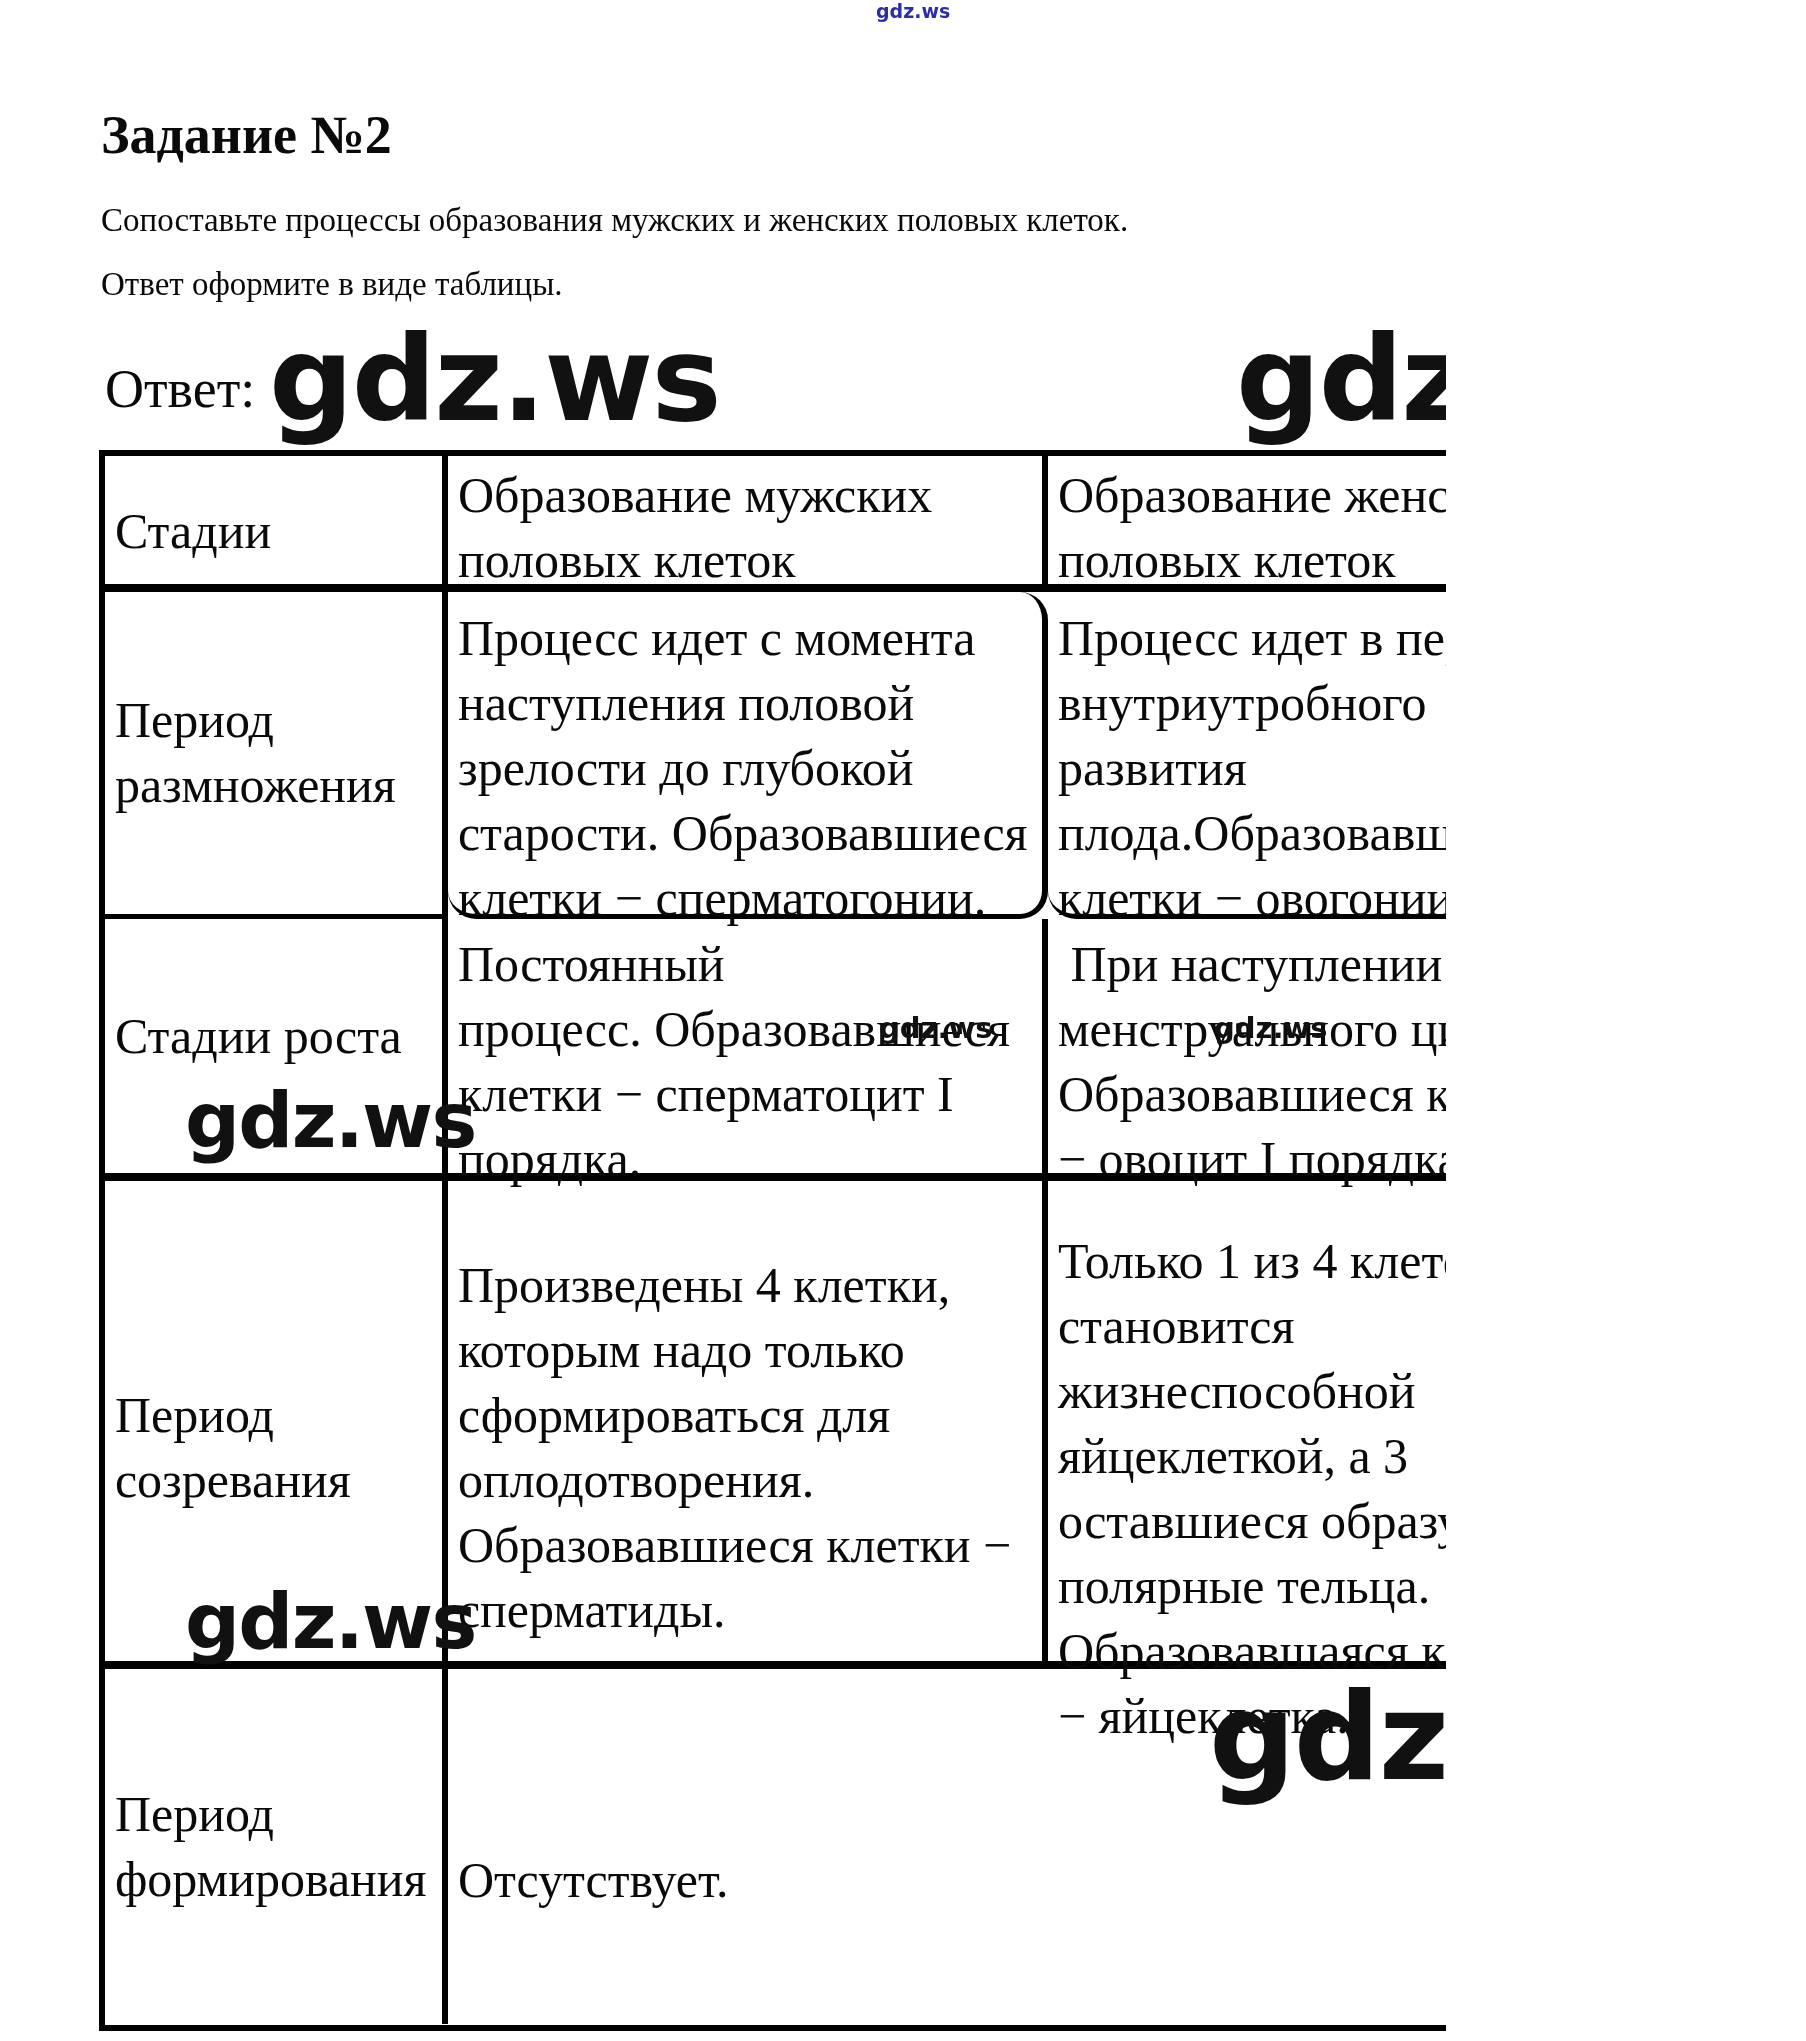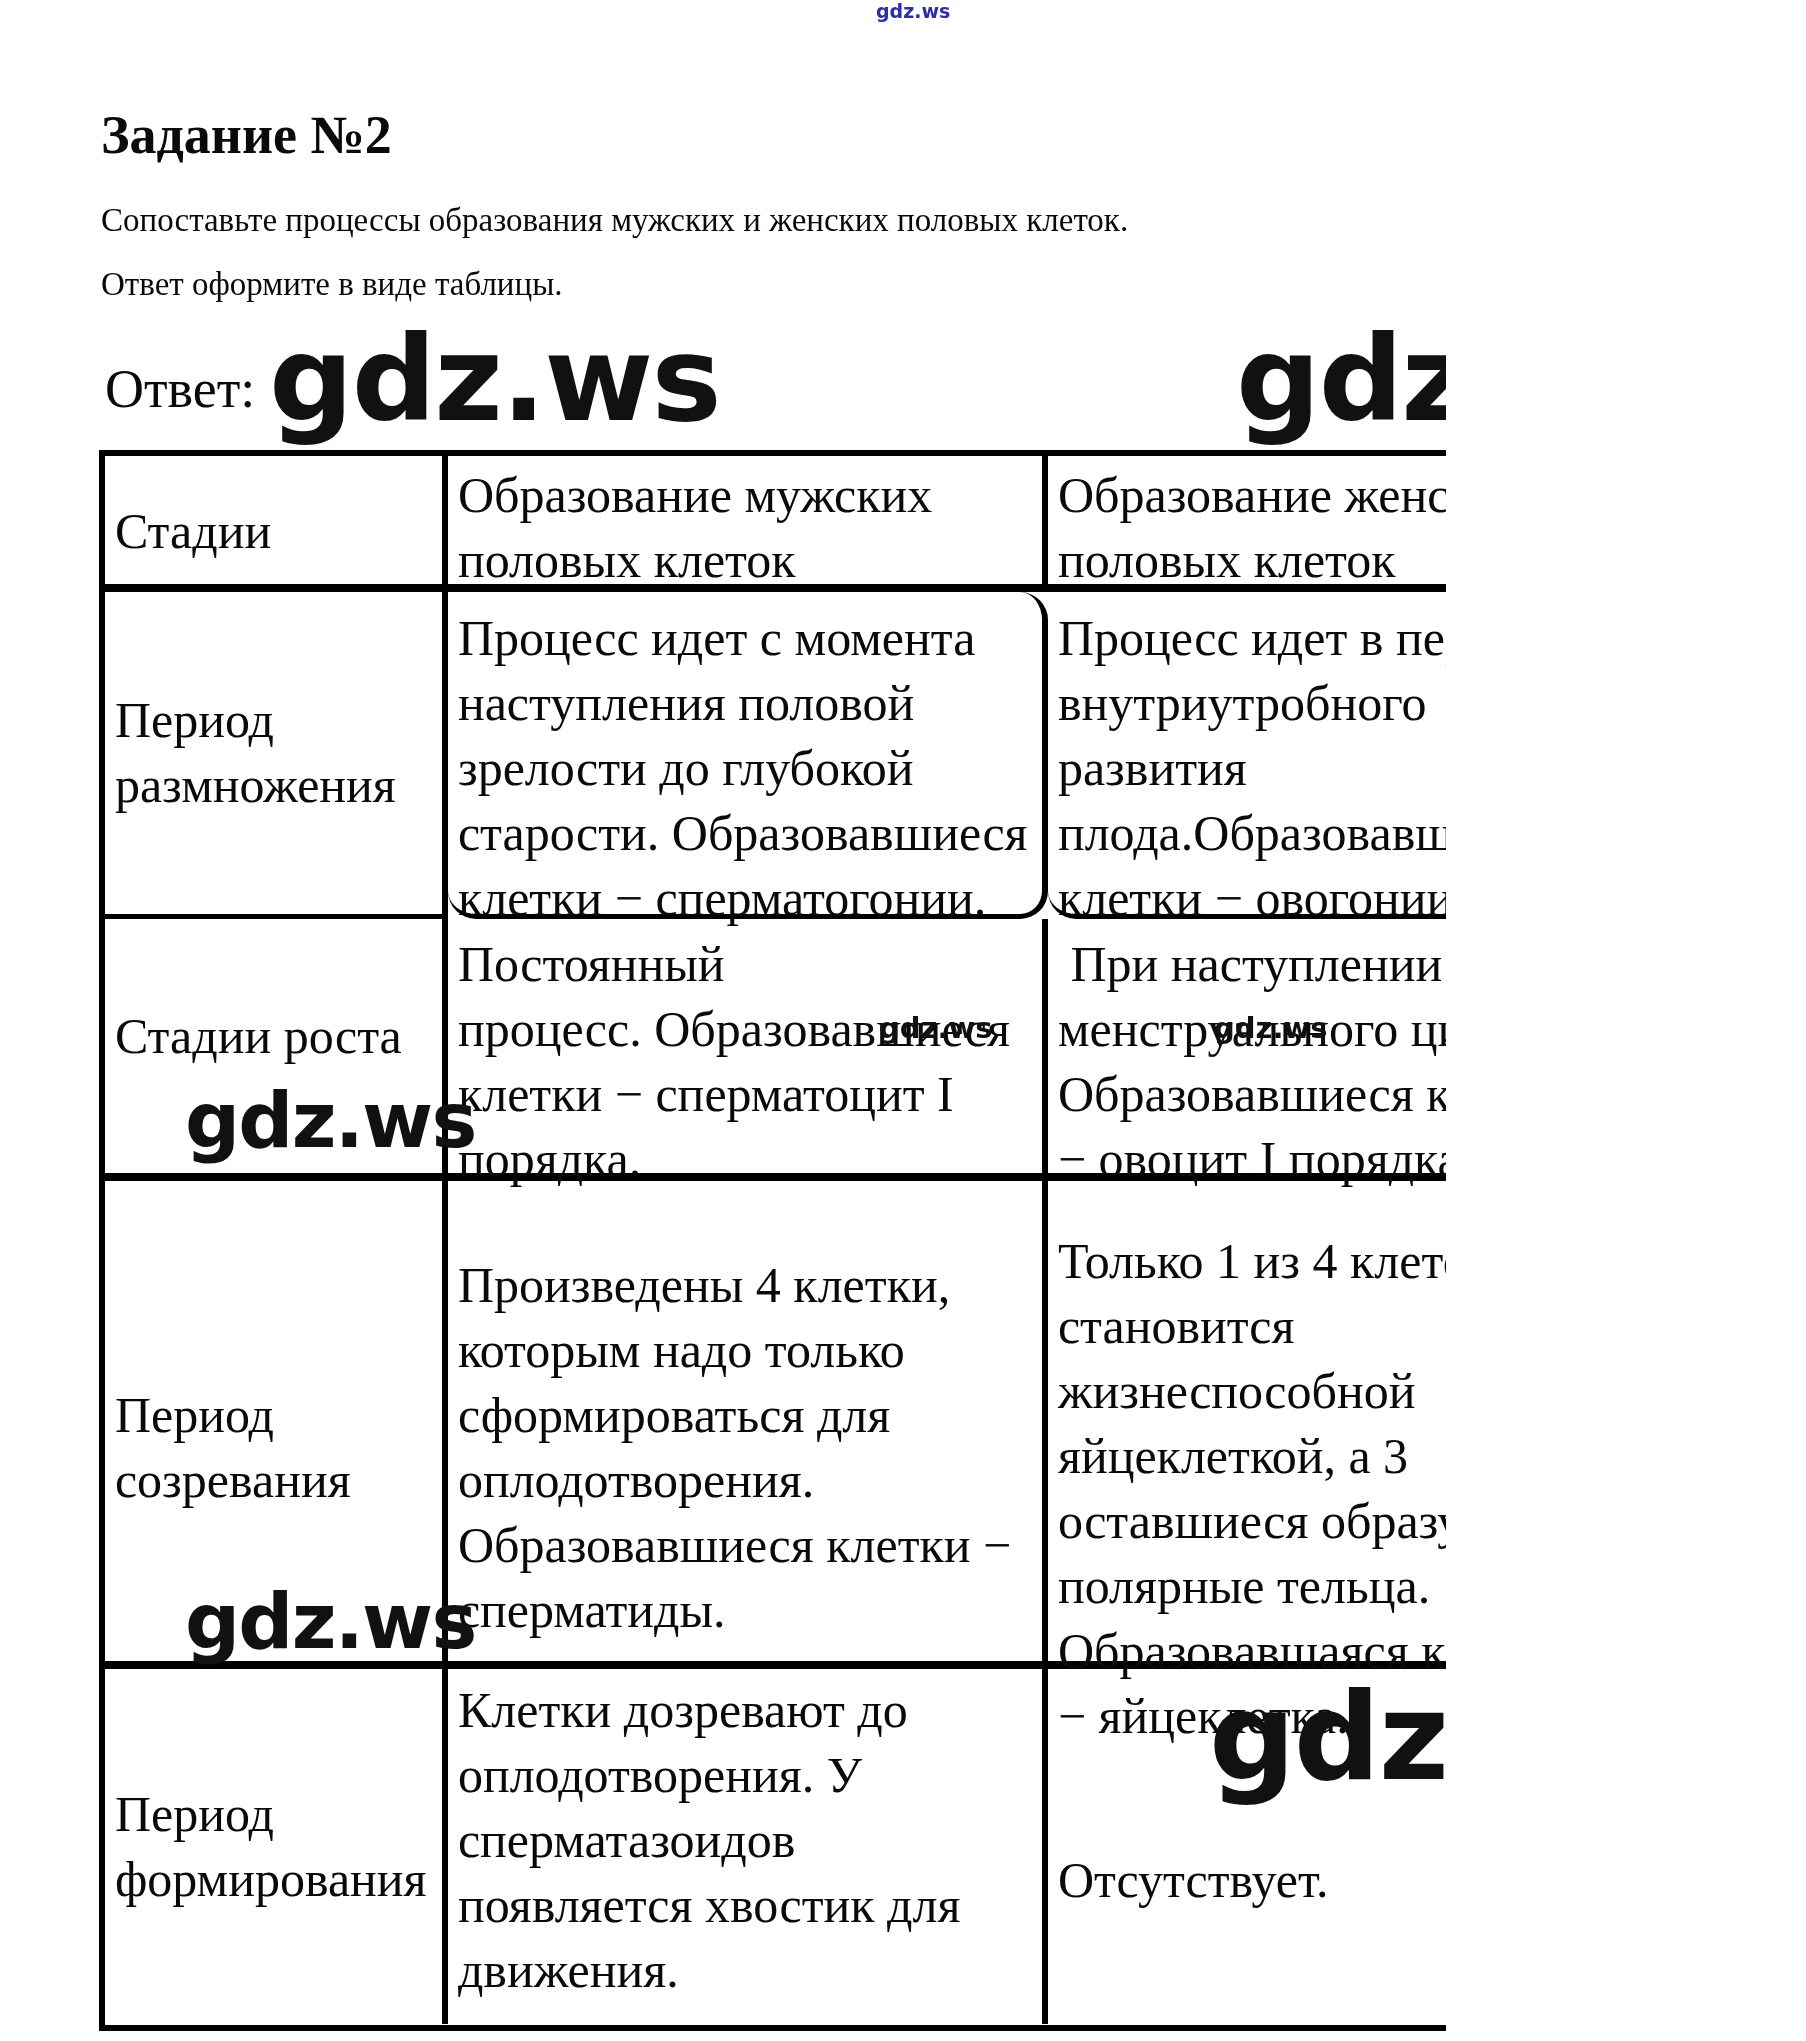--- a/index.html
+++ b/index.html
@@ -147,25 +147,20 @@
 яйцеклеткой, а 3
 оставшиеся образуют
 полярные тельца.
 Образовавшаяся клетка
 − яйцеклетка.</div>
 
     <div class="cell col1 vcenter">
       <span class="pre">Период
 формирования</span>
     </div>
-    <div class="cell col2 pt-r5c2 pre">Клетки дозревают до
-оплодотворения. У
-сперматазоидов
-появляется хвостик для
-движения.</div>
     <div class="cell col3 pt-r5c3 pre">Отсутствует.</div>
   </div>
 
   <div class="wm wm-mid" style="left:185px;top:1082px;">gdz.ws</div>
   <div class="wm wm-mid" style="left:185px;top:1583px;">gdz.ws</div>
   <div class="wm" style="left:1209px;top:1677px;font-size:121px;">gdz.ws</div>
 
   <div class="wm wm-small" style="left:879px;top:1014px;">gdz.ws</div>
   <div class="wm wm-small" style="left:1214px;top:1014px;">gdz.ws</div>
   <div class="wm wm-small" style="left:1600px;top:1017px;">gdz.ws</div>

